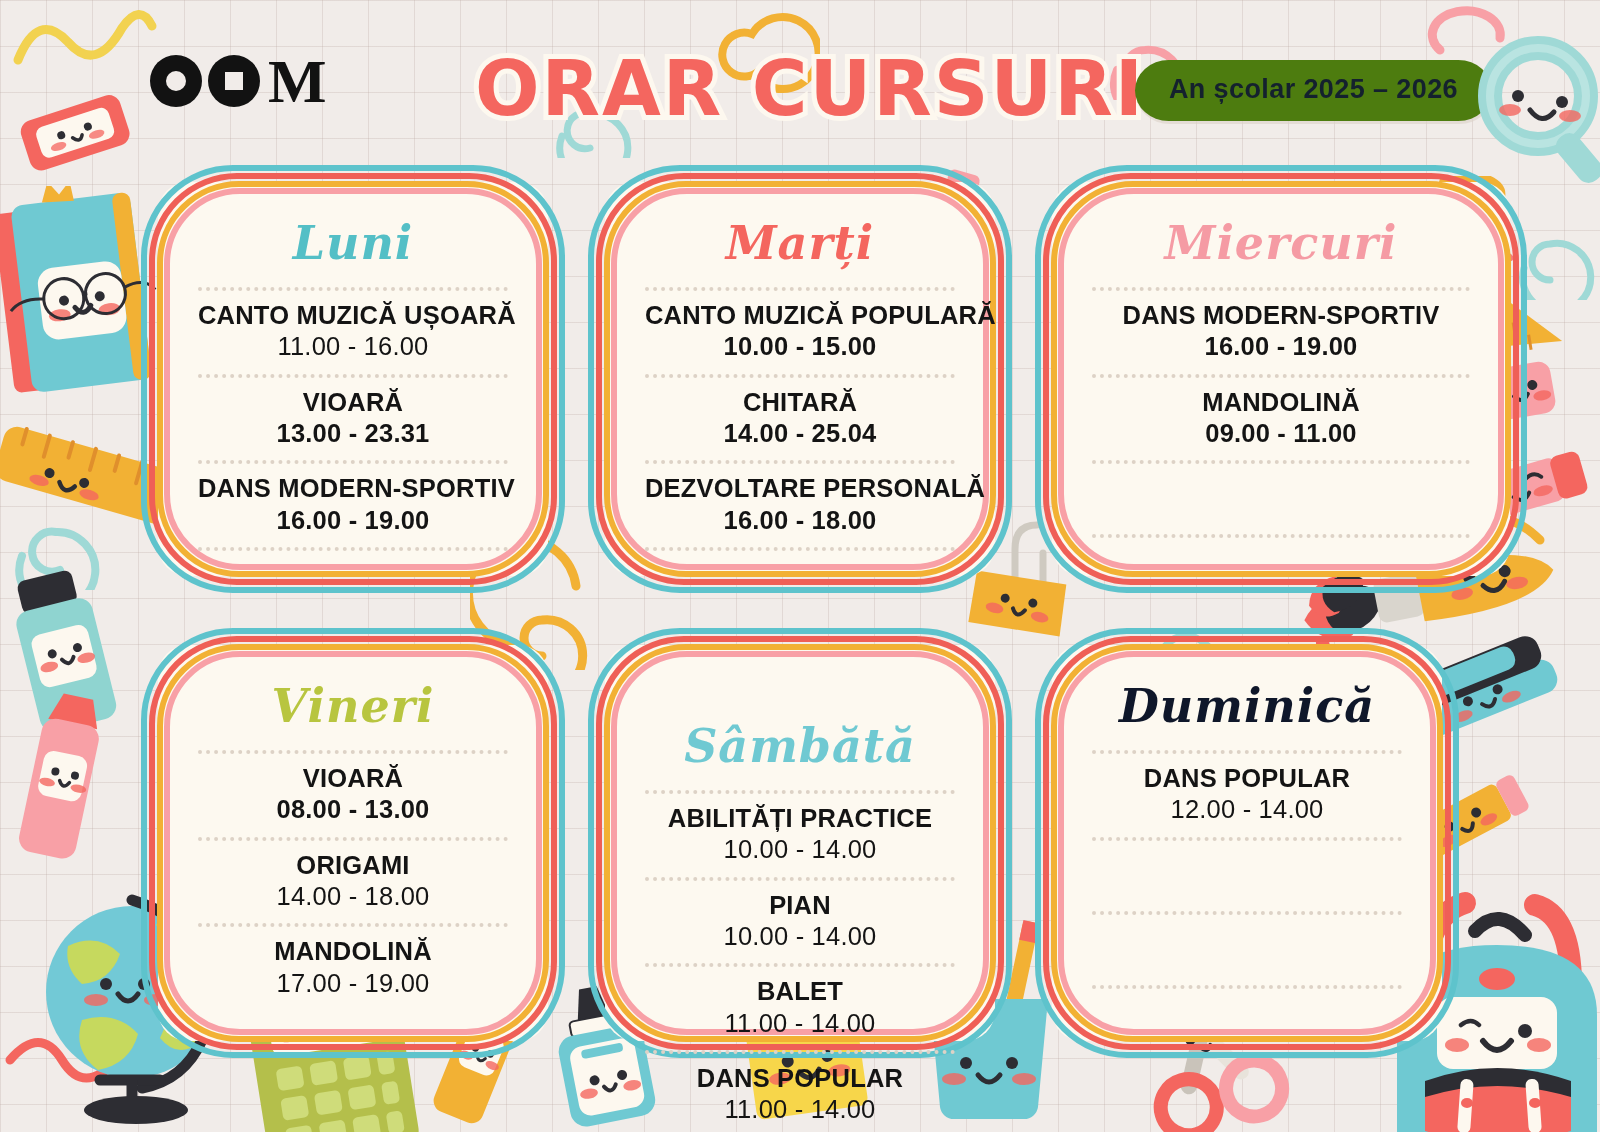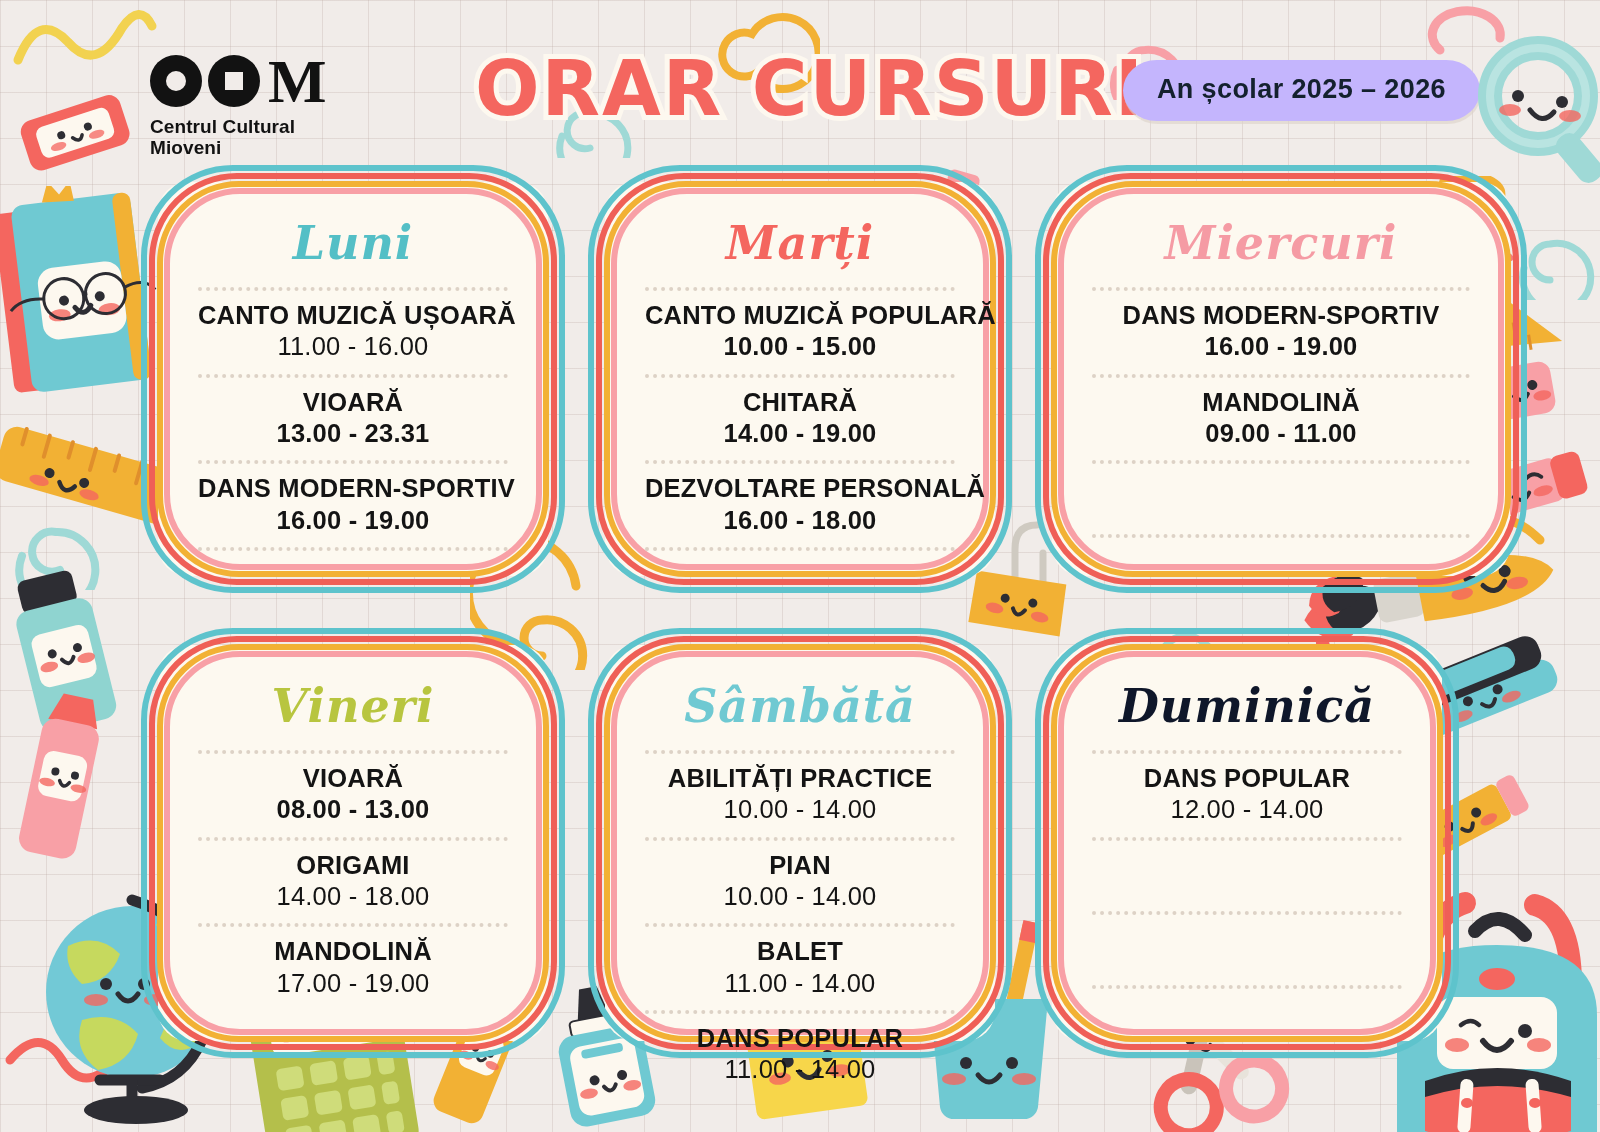--- a/index.html
+++ b/index.html
@@ -62,23 +62,23 @@
     letter-spacing:2px;
     color:#f4665f;
     font-family:"DejaVu Sans", sans-serif;
     -webkit-text-stroke:10px #fdf8ef;
     paint-order:stroke fill;
     text-shadow:0 0 0 #fdf8ef;
     margin-left:20px;
   }
 
   .year-badge {
-    position:absolute; right:120px; top:60px;
+    position:absolute; right:108px; top:60px;
     padding:14px 34px 16px;
-    background:#c4b5fd;
+    background:#4d7c0f;
     border-radius:42px/38px;
     font-size:27px; font-weight:800;
     color:#14212e;
     letter-spacing:.4px;
     box-shadow:1px 3px 0 rgba(220,210,200,.6);
   }
 
   
   .card {
     position:absolute;
@@ -186,24 +186,20 @@
 
   <div class="logo-wrap">
     <div class="logo-marks">
       <div class="lm-circ">
           <div class="inner-dot"></div>
         </div>
       <div class="lm-circ">
           <div class="inner-sq"></div>
         </div>
       <div class="lm-m">M</div>
-    </div>
-    <div class="logo-text">
-      <div>Centrul Cultural</div>
-      <div>Mioveni</div>
     </div>
   </div>
 
   <div class="title">ORAR CURSURI</div>
 
   <div class="year-badge">An școlar 2025 – 2026</div>
 
   <svg class="deco" style="left:-5px;top:186px;" width="180" height="210">
     <g transform="rotate(-7 90 105)">
       <rect x="8" y="18" width="36" height="180" rx="8" fill="#f4665f"></rect>
@@ -577,21 +573,21 @@
       <div class="day-name" style="color: rgb(244, 102, 95);">Marți</div>
       <div class="rows">
         <div class="sep"></div>
         <div class="row bold-time">
           <div class="course">CANTO MUZICĂ POPULARĂ</div>
           <div class="time">10.00 - 15.00</div>
         </div>
         <div class="sep"></div>
         <div class="row bold-time">
           <div class="course">CHITARĂ</div>
-          <div class="time">14.00 - 19.00</div>
+          <div class="time">14.00 - 25.04</div>
         </div>
         <div class="sep"></div>
         <div class="row bold-time">
           <div class="course">DEZVOLTARE PERSONALĂ</div>
           <div class="time">16.00 - 18.00</div>
         </div>
         <div class="sep"></div>
       </div>
     </div>
   </div>
@@ -640,21 +636,21 @@
           <div class="course">MANDOLINĂ</div>
           <div class="time">17.00 - 19.00</div>
         </div>
       </div>
     </div>
   </div>
 
   <div class="card" id="card-4" style="left:605px;top:645px;width:390px;height:396px;">
     <div class="ring1"></div>
       <div class="ring2"></div>
-    <div class="card-inner" style="padding-top:34px;">
+    <div class="card-inner" style="padding-top:34px;margin-top:40px;">
       <div class="day-name" style="color: rgb(111, 201, 210);">Sâmbătă</div>
       <div class="rows">
         <div class="sep"></div>
         <div class="row">
           <div class="course">ABILITĂȚI PRACTICE</div>
           <div class="time">10.00 - 14.00</div>
         </div>
         <div class="sep"></div>
         <div class="row">
           <div class="course">PIAN</div>

